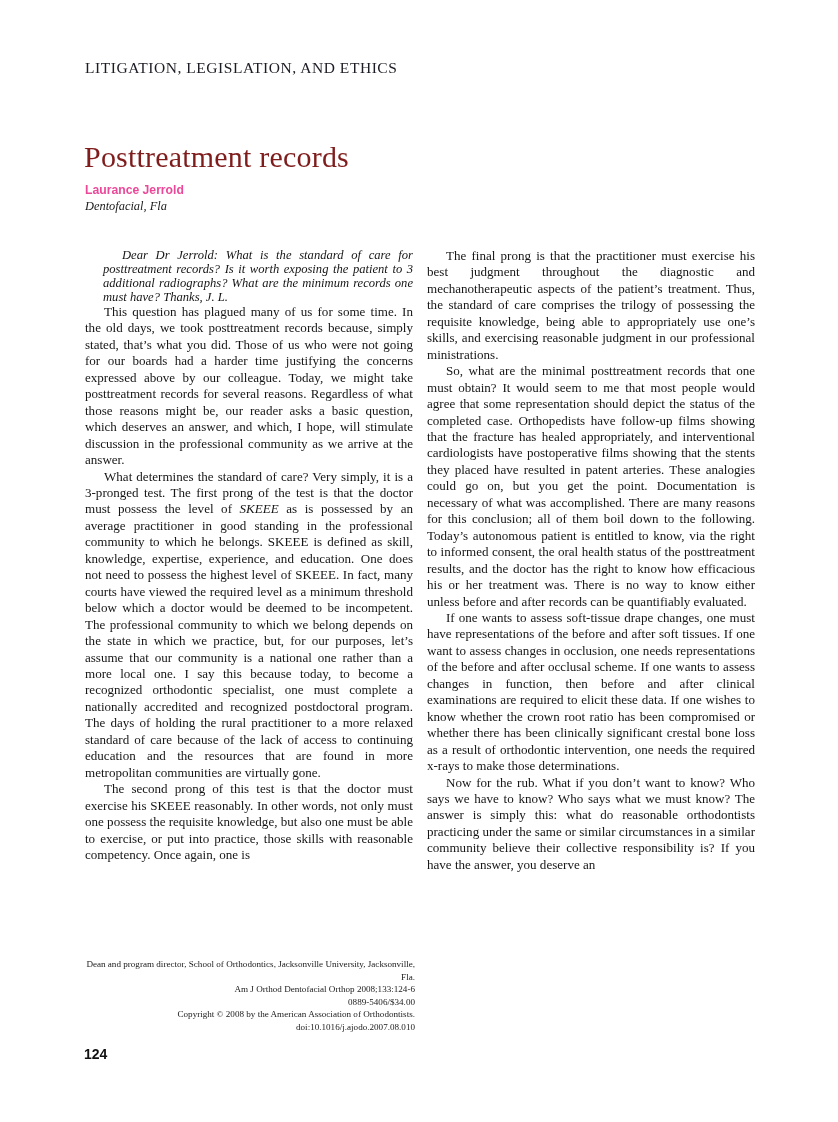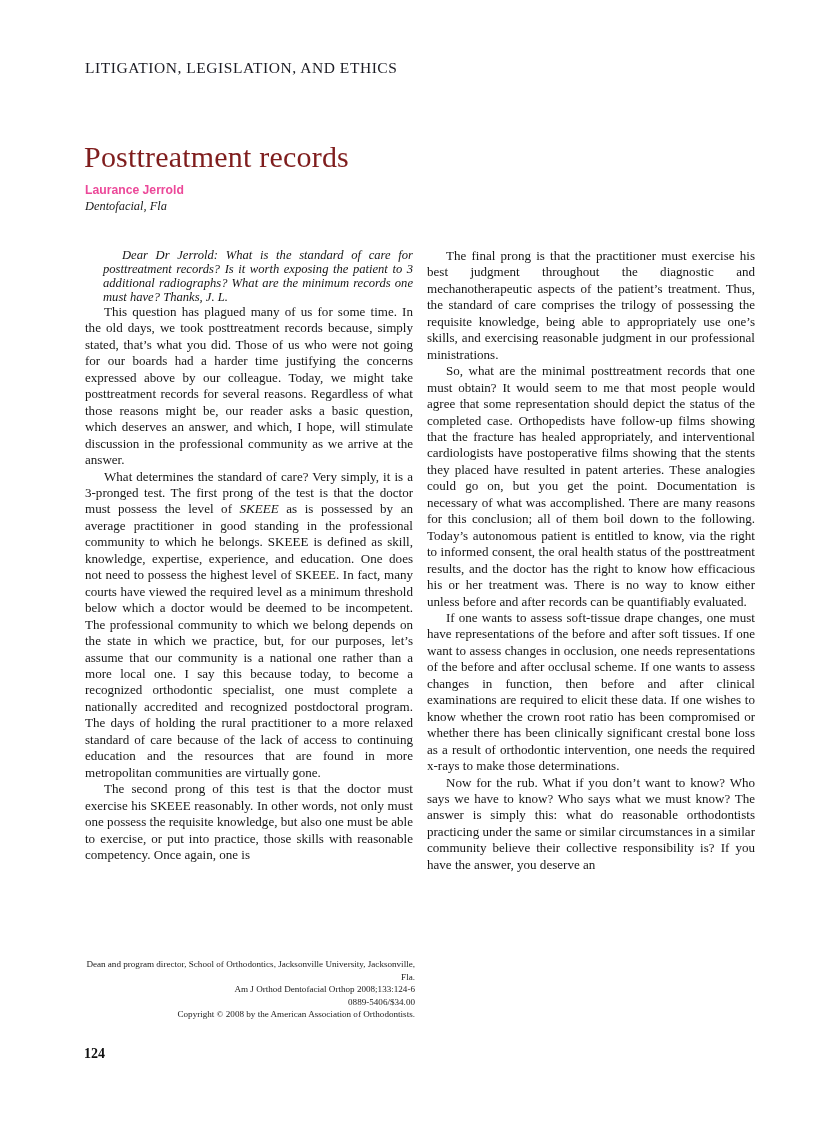--- a/index.html
+++ b/index.html
@@ -113,21 +113,21 @@
     line-height: 12.6px;
     color: #1a1a1a;
     text-align: right;
   }
   .footnote div { white-space: normal; }
 
   .folio {
     position: absolute;
     left: 84px;
     top: 1046px;
-    font-family: Liberation Serif, serif;
+    font-family: Liberation Sans, sans-serif;
     font-size: 14px;
     font-weight: bold;
     color: #111;
   }
 </style>
 </head>
 <body>
 
 <div class="page">
 
@@ -151,17 +151,18 @@
     <p>So, what are the minimal posttreatment records that one must obtain? It would seem to me that most people would agree that some representation should depict the status of the completed case. Orthopedists have follow-up films showing that the fracture has healed appropriately, and interventional cardiologists have postoperative films showing that the stents they placed have resulted in patent arteries. These analogies could go on, but you get the point. Documentation is necessary of what was accomplished. There are many reasons for this conclusion; all of them boil down to the following. Today’s autonomous patient is entitled to know, via the right to informed consent, the oral health status of the posttreatment results, and the doctor has the right to know how efficacious his or her treatment was. There is no way to know either unless before and after records can be quantifiably evaluated.</p>
     <p>If one wants to assess soft-tissue drape changes, one must have representations of the before and after soft tissues. If one want to assess changes in occlusion, one needs representations of the before and after occlusal scheme. If one wants to assess changes in function, then before and after clinical examinations are required to elicit these data. If one wishes to know whether the crown root ratio has been compromised or whether there has been clinically significant crestal bone loss as a result of orthodontic intervention, one needs the required x-rays to make those determinations.</p>
     <p>Now for the rub. What if you don’t want to know? Who says we have to know? Who says what we must know? The answer is simply this: what do reasonable orthodontists practicing under the same or similar circumstances in a similar community believe their collective responsibility is? If you have the answer, you deserve an</p>
   </div>
 
   <div class="footnote">
     <div>Dean and program director, School of Orthodontics, Jacksonville University, Jacksonville, Fla.</div>
     <div>Am J Orthod Dentofacial Orthop 2008;133:124-6</div>
     <div>0889-5406/$34.00</div>
     <div>Copyright © 2008 by the American Association of Orthodontists.</div>
+    <div>doi:10.1016/j.ajodo.2007.08.010</div>
   </div>
 
   <div class="folio">124</div>
 
 </div>
 
 </body></html>

